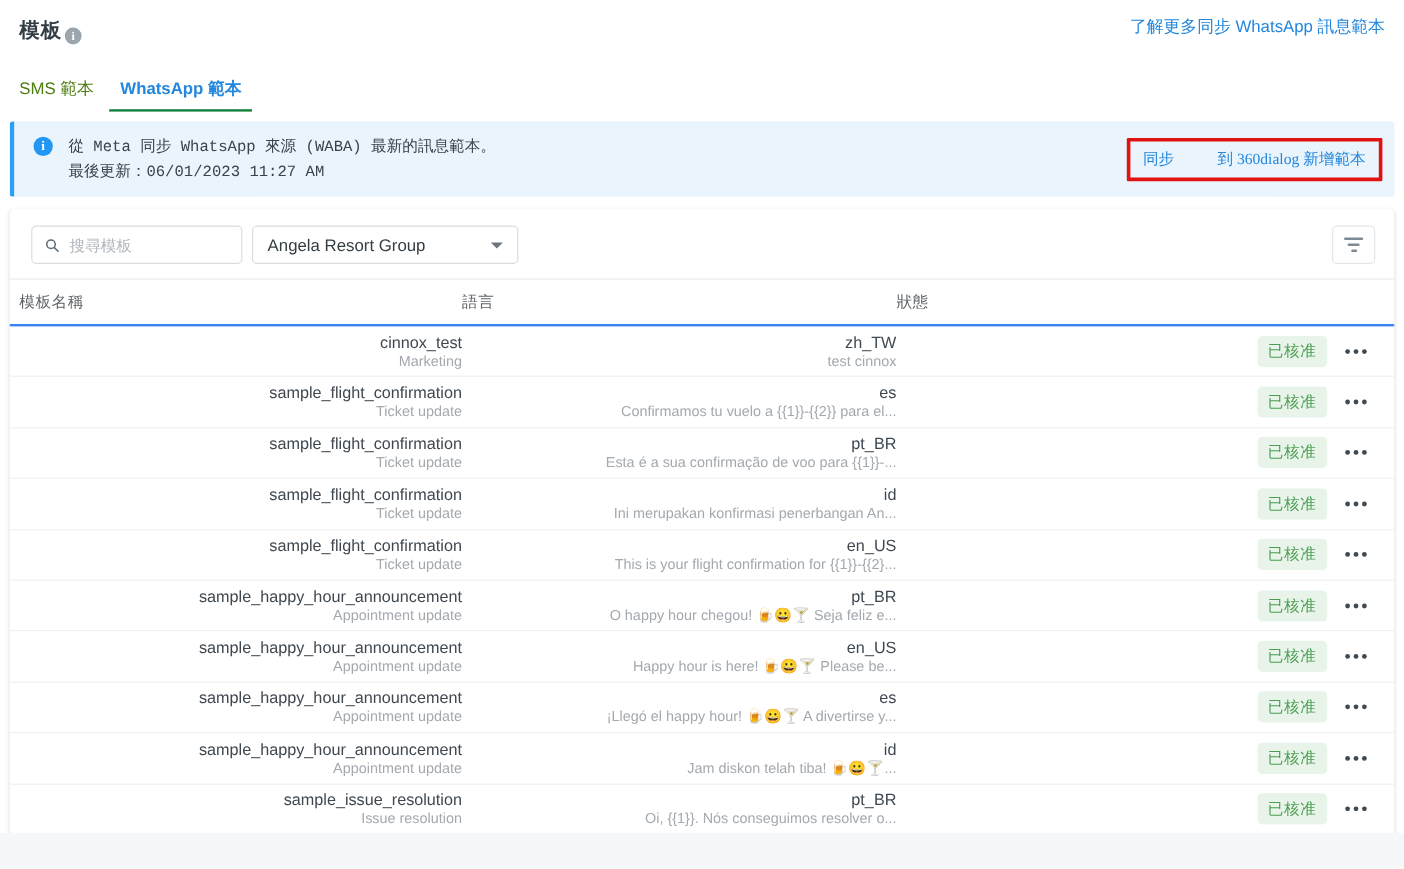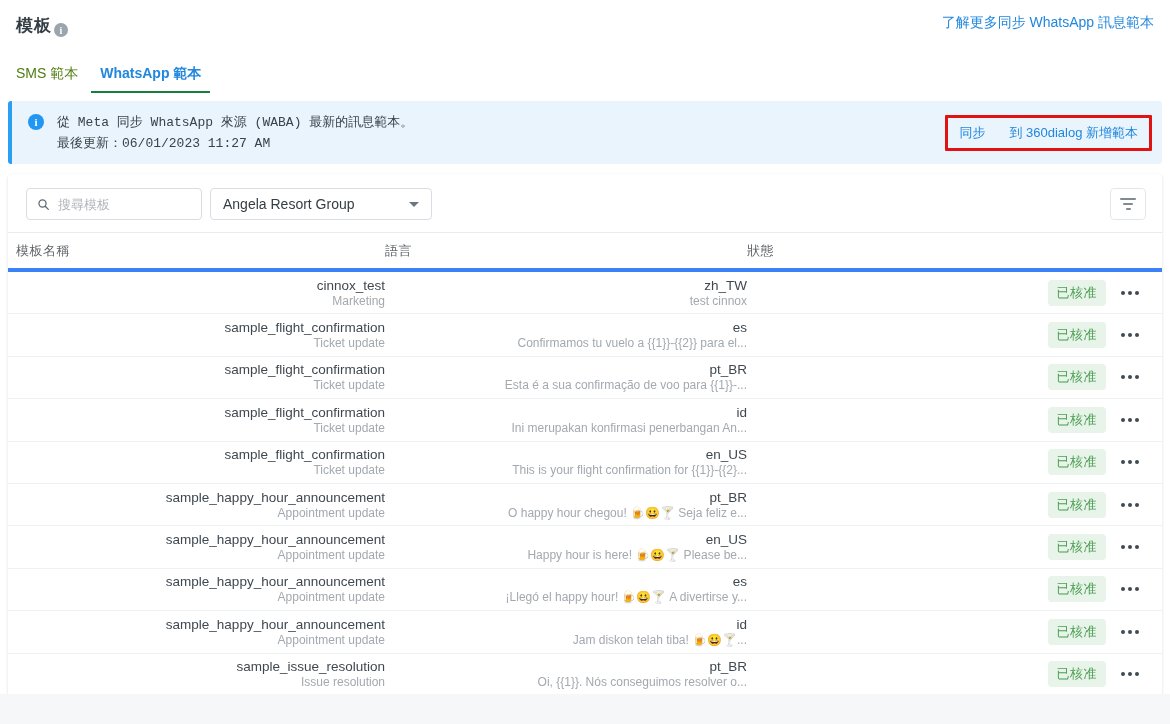--- a/index.html
+++ b/index.html
@@ -31,21 +31,21 @@
     border-radius:3px; display:flex; align-items:flex-start; padding:11px 16px; position:relative;
   }
   .banner-info {
     width:16px; height:16px; border-radius:50%; background:#2196f3; color:#fff; flex:none;
     font-size:11px; font-weight:700; display:flex; align-items:center; justify-content:center;
     font-family:"Liberation Serif", serif; margin-top:2px;
   }
   .banner-text { margin-left:13px; font-size:13px; color:#3c4348; line-height:21px;font-family:Liberation Mono, monospace; }
   .banner-actions {
     position:absolute; right:10px; top:50%; transform:translateY(-50%);
-    display:flex; align-items:flex-end; gap:24px; padding:6px 11px;
+    display:flex; align-items:flex-end; gap:36px; padding:6px 11px;font-family:Liberation Serif, serif;
   }
   .annotation-box { border:3px solid #e01212; border-radius:1px; }
   .banner-link { font-size:13px; color:#2287dd; text-decoration:none; cursor:pointer; white-space:nowrap; }
   
   .card {
     margin:10px 8px 0 8px; height:522px; background:#fff; border-radius:4px;
     box-shadow:0 1px 3px rgba(60,64,67,0.18); overflow:hidden;
   }
   .toolbar { display:flex; align-items:center; padding:14px 16px 12px 18px; }
   .search-box {
@@ -64,21 +64,21 @@
     margin-left:auto; width:36px; height:32px; border:1px solid #e3e6e9; border-radius:4px;
     display:flex; flex-direction:column; align-items:center; justify-content:center; gap:3px; cursor:pointer; background:#fff;
   }
   .filter-btn i { display:block; height:2px; background:#7e8b95; border-radius:1px; }
   .fb1{width:16px;} .fb2{width:10px;} .fb3{width:5px;}
   
   .trow, .thead {
     display:grid; grid-template-columns:369px 362px 1fr 48px;
     padding:0 8px; align-items:center;
   }
-  .thead { height:40px; border-top:1px solid #e8eaed; border-bottom:4px solid #3b82f6; }
+  .thead { height:40px; border-top:1px solid #e8eaed; border-bottom:2px solid #3b82f6; }
   .thead .th { font-size:13px; color:#5f6368; letter-spacing:0.5px; }
   .trow { height:42.4px; border-bottom:1px solid #eef0f2; cursor:pointer;text-align:right; }
   .cell .primary { font-size:13.5px; color:#3f4850; line-height:17px; white-space:nowrap; overflow:hidden; }
   .cell .secondary { font-size:12px; color:#a3a9af; line-height:15px; white-space:nowrap; overflow:hidden; }
   .badge {
     display:inline-block; background:#e8f3e9; color:#4a9f52; font-size:13px;
     padding:4px 9px; border-radius:4px; letter-spacing:0.5px;
   }
   .dots { display:flex; gap:3px; justify-content:center; align-items:center; height:100%; cursor:pointer; padding:8px 0; }
   .dot { width:4px; height:4px; border-radius:50%; background:#3f4a52; }

